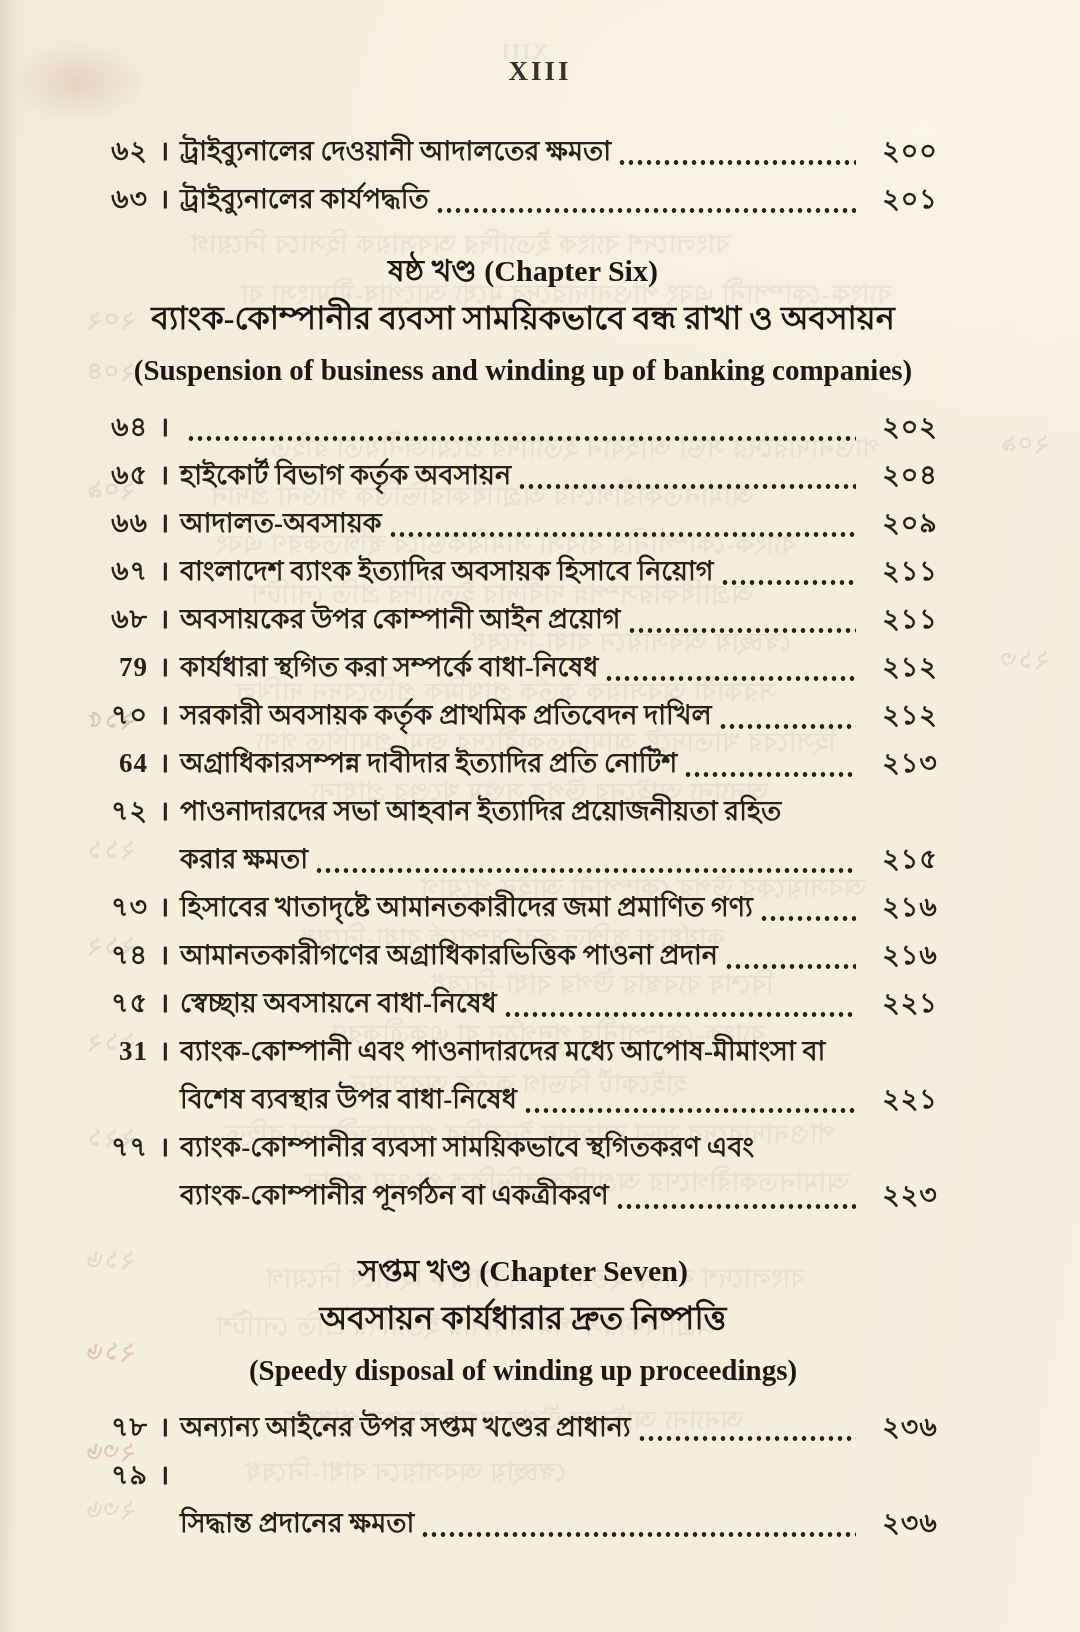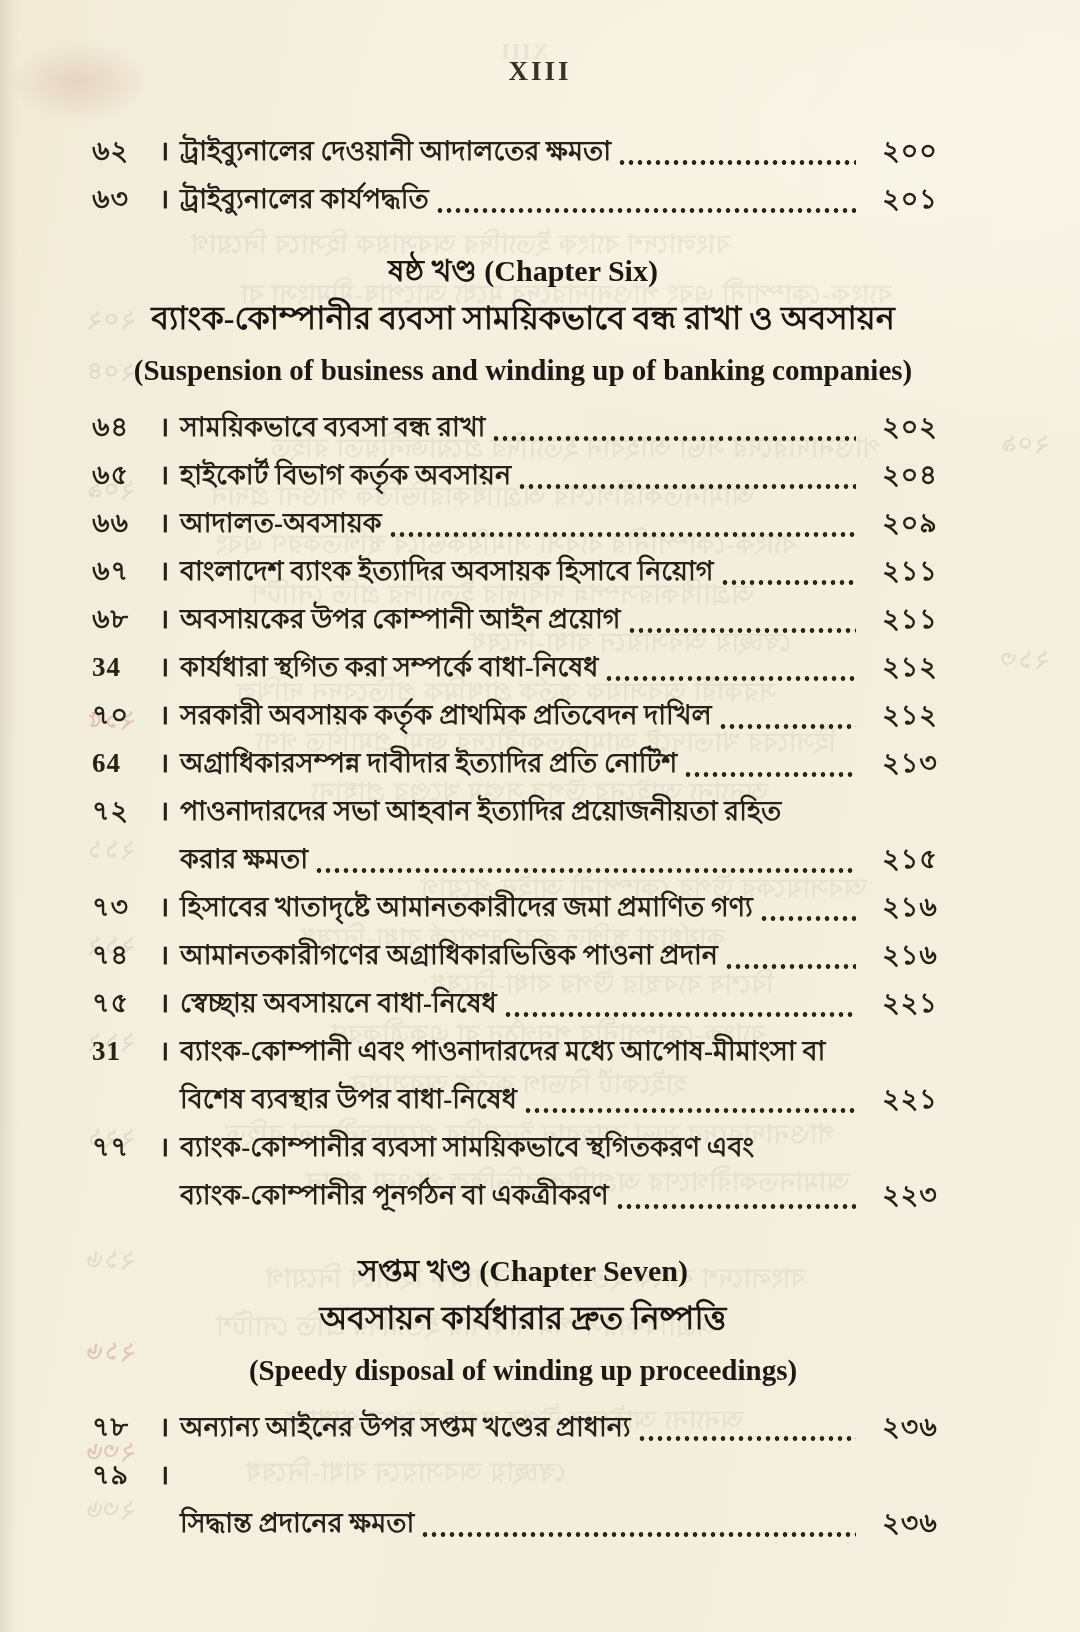--- a/index.html
+++ b/index.html
@@ -53,21 +53,21 @@
   .content { padding: 40px 126px 0 92px; }
 
   .row, .rline {
     display: flex;
     align-items: baseline;
     font-size: 27px;
     line-height: 48px;
     font-weight: 600;
     color: #27211a;
   }
-  .num { width: 56px; letter-spacing: 1px; flex: none; }
+  .num { width: 56px; text-align: right; letter-spacing: 1px; flex: none; }
   .sep { width: 32px; text-align: center; flex: none; font-weight: 600; }
   .title { white-space: nowrap; }
   .indent { width: 88px; flex: none; }
   .leader {
     flex: 1 1 auto;
     min-width: 36px;
     align-self: flex-end;
     height: 7px;
     margin: 0 10px 9px 8px;
     background-image: radial-gradient(circle at 3px 3.5px, #2b241c 2px, rgba(0,0,0,0) 2.7px);
@@ -152,21 +152,20 @@
 
     <div class="chapter chapter-six">
       <div class="kicker">ষষ্ঠ খণ্ড (Chapter Six)</div>
       <div class="bn">ব্যাংক-কোম্পানীর ব্যবসা সাময়িকভাবে বন্ধ রাখা ও অবসায়ন</div>
       <div class="en">(Suspension of business and winding up of banking companies)</div>
     </div>
 
     <div class="row">
       <span class="num">৬৪</span>
       <span class="sep">।</span>
-      <span class="title">সাময়িকভাবে ব্যবসা বন্ধ রাখা</span>
       <span class="leader"></span>
       <span class="pageno">২০২</span>
     </div>
 
     <div class="row">
       <span class="num">৬৫</span>
       <span class="sep">।</span>
       <span class="title">হাইকোর্ট বিভাগ কর্তৃক অবসায়ন</span>
       <span class="leader"></span>
       <span class="pageno">২০৪</span>
@@ -190,21 +189,21 @@
 
     <div class="row">
       <span class="num">৬৮</span>
       <span class="sep">।</span>
       <span class="title">অবসায়কের উপর কোম্পানী আইন প্রয়োগ</span>
       <span class="leader"></span>
       <span class="pageno">২১১</span>
     </div>
 
     <div class="row">
-      <span class="num">34</span>
+      <span class="num">79</span>
       <span class="sep">।</span>
       <span class="title">কার্যধারা স্থগিত করা সম্পর্কে বাধা-নিষেধ</span>
       <span class="leader"></span>
       <span class="pageno">২১২</span>
     </div>
 
     <div class="row">
       <span class="num">৭০</span>
       <span class="sep">।</span>
       <span class="title">সরকারী অবসায়ক কর্তৃক প্রাথমিক প্রতিবেদন দাখিল</span>

